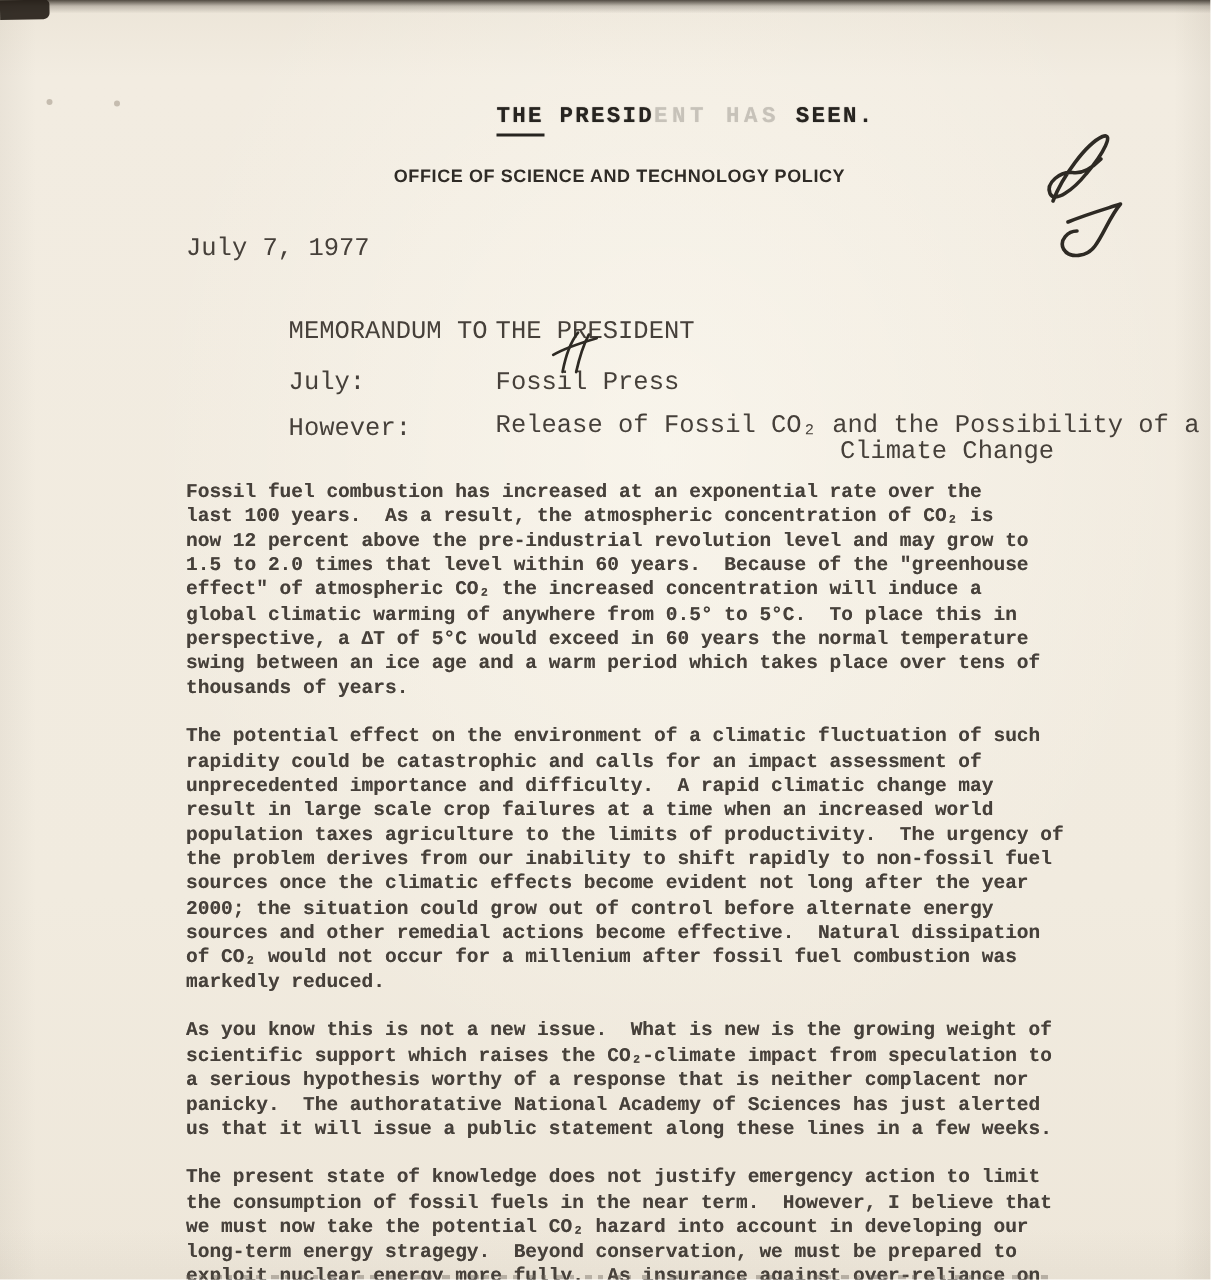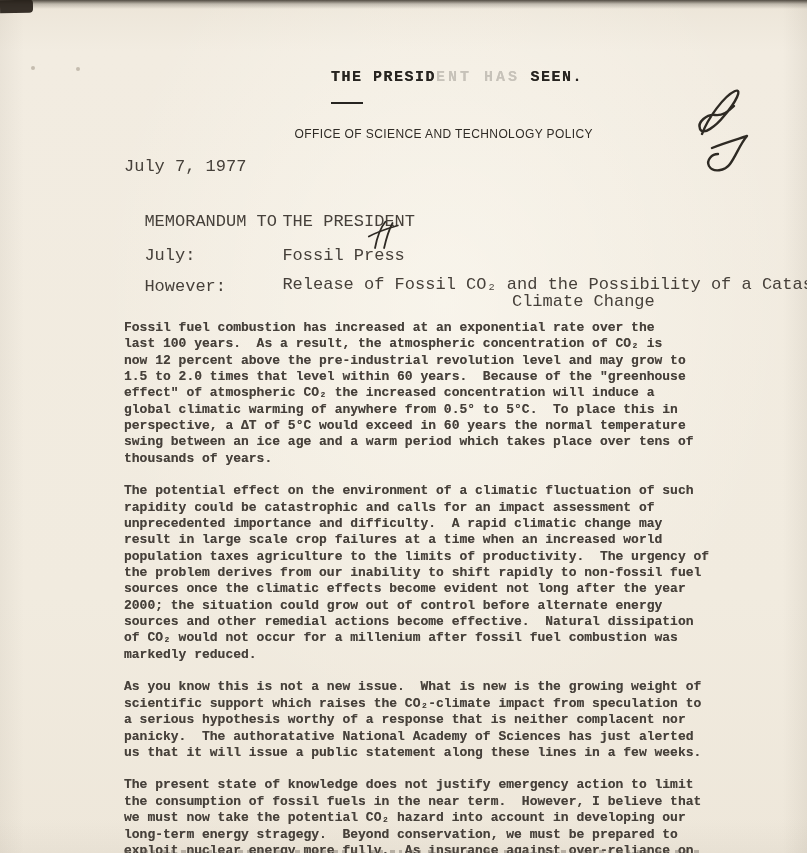--- a/index.html
+++ b/index.html
@@ -21,34 +21,34 @@
     background:linear-gradient(180deg, rgba(54,48,40,0.85) 0%, rgba(54,48,40,0.25) 45%, rgba(54,48,40,0) 100%);}
   .corner-blob{position:absolute;left:0;top:0;width:33px;height:13px;background:#262019;
     border-radius:0 3px 4px 0;transform:rotate(-1deg);opacity:0.92;}
   .speck{position:absolute;width:4px;height:4px;border-radius:50%;background:#8d8374;opacity:0.45;}
   .speck.s1{left:31px;top:66px;}
   .speck.s2{left:76px;top:67px;}
 
   .stamp{position:absolute;left:331px;top:69px;font-weight:bold;font-size:15px;
     letter-spacing:1.5px;color:#272420;white-space:nowrap;
     text-shadow:0 0 0.6px rgba(39,36,32,0.8);}
-  .stamp .the{border-bottom:2px solid #272420;padding-bottom:16px;}
+  .stamp .the{border-bottom:2px solid #272420;padding-bottom:3px;}
   .stamp .faded{opacity:0.22;filter:blur(0.4px);letter-spacing:3px;}
 
   .letterhead{position:absolute;left:233px;top:105px;width:360px;text-align:center;
     font-family:"Liberation Sans","DejaVu Sans",sans-serif;color:#2f2b26;}
   .lh1{font-size:15.5px;font-weight:bold;letter-spacing:0.6px;}
-  .lh2{font-size:12px;font-weight:normal;letter-spacing:0.4px;margin-top:22px;text-align:right;}
+  .lh2{font-size:12px;font-weight:bold;letter-spacing:0.4px;margin-top:5px;}
   .lh3{font-size:8.5px;font-weight:bold;letter-spacing:0.4px;margin-top:5px;}
 
   .hand{position:absolute;}
   .hand svg path{fill:none;stroke:#2e2a24;stroke-linecap:round;stroke-linejoin:round;}
 
   .memo-line{position:absolute;left:124px;font-size:17px;white-space:pre;}
-  .memo-label{display:inline-block;width:138px;}
+  .memo-label{display:inline-block;width:138px;margin-left:48px;}
   .date-row{top:157px;}
   .to-row{top:193px;}
   .from-row{top:227px;}
   .subject-row{top:258px;}
   .subject-value{display:inline-block;vertical-align:top;white-space:pre-wrap;line-height:16.5px;text-align:center;}
 
   .doc-body{position:absolute;left:124px;top:320px;width:600px;font-size:13px;}
   .para{white-space:pre-wrap;line-height:16.35px;margin:0 0 16.3px 0;
     text-shadow:0 0 0.4px rgba(70,64,58,0.55);font-weight:bold;}
   .clipped-line{position:absolute;left:124px;top:850px;width:578px;height:3px;opacity:0.4;

